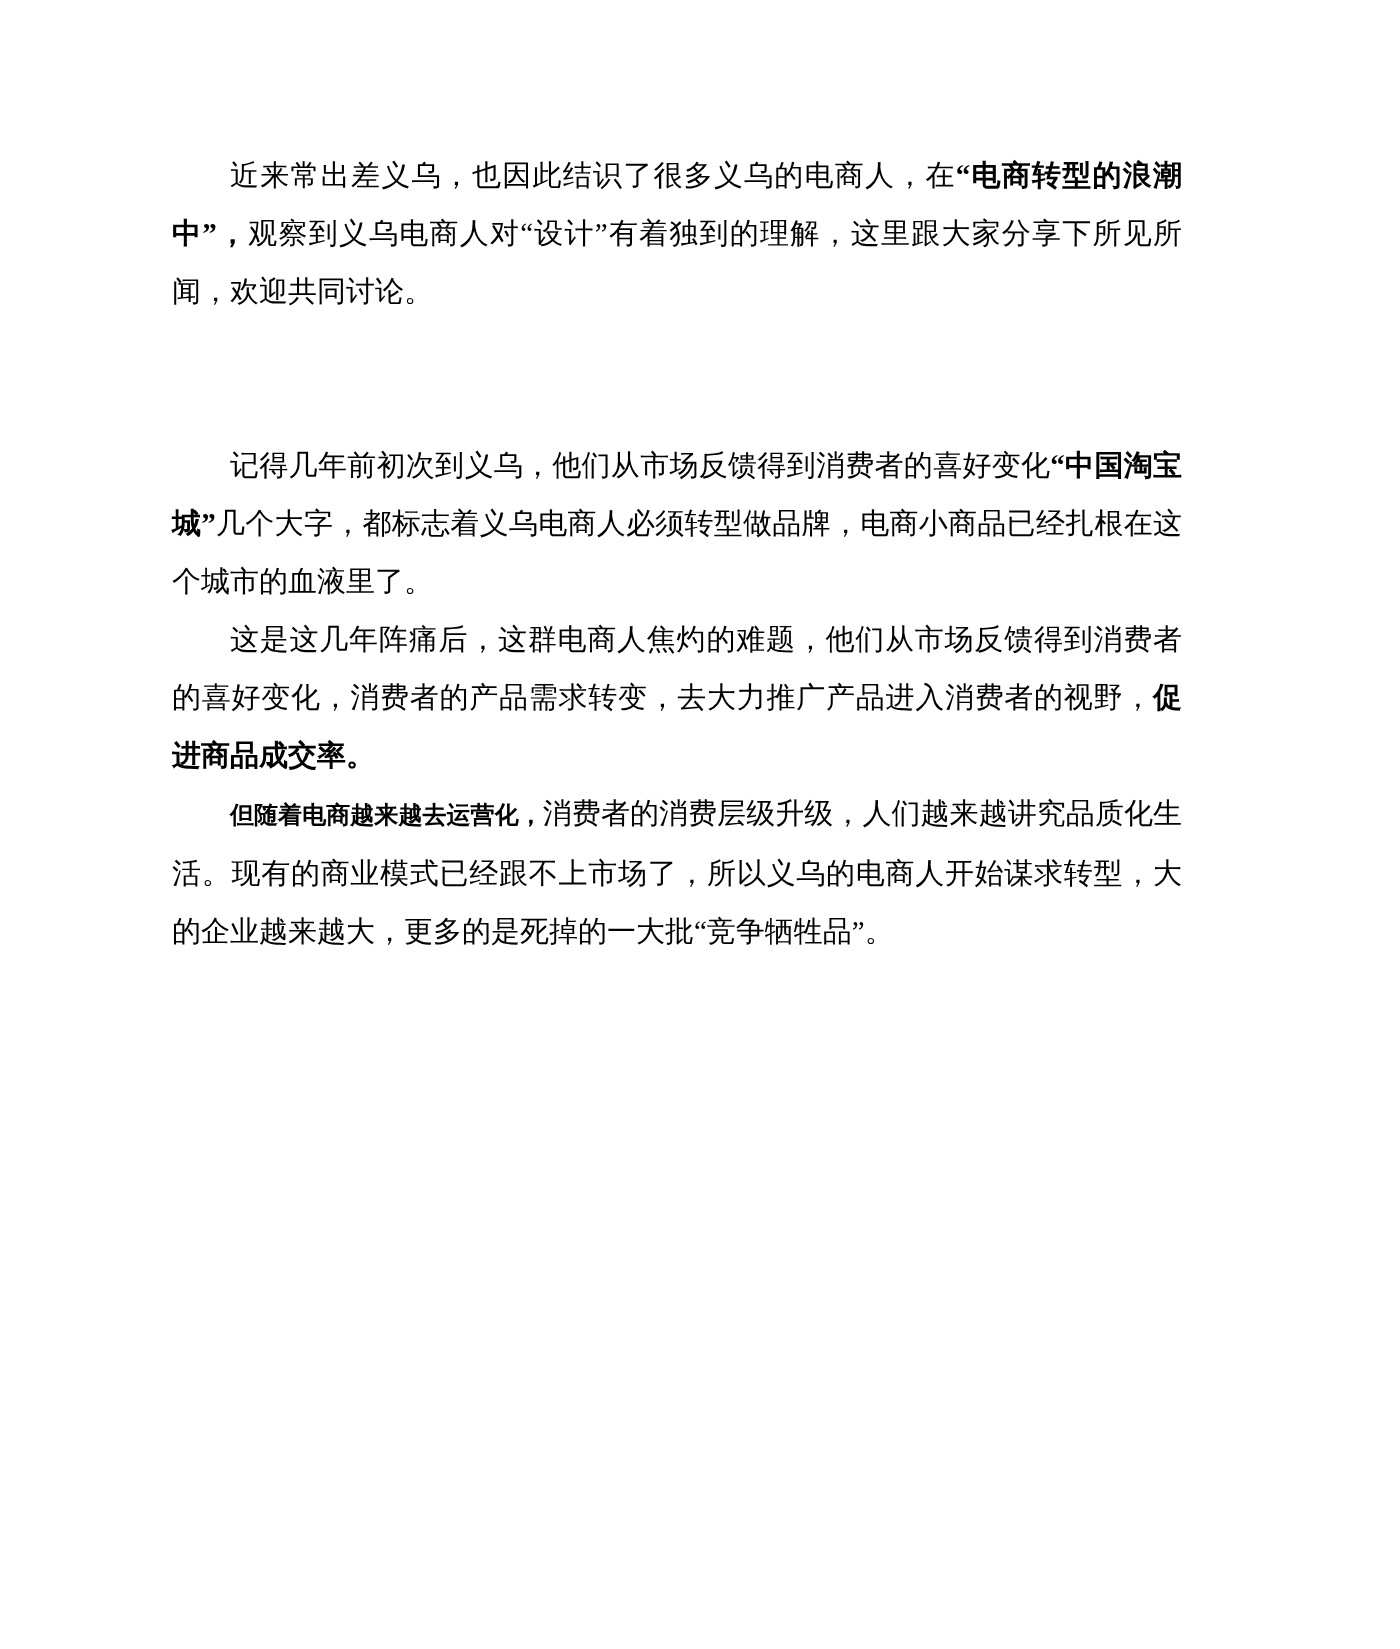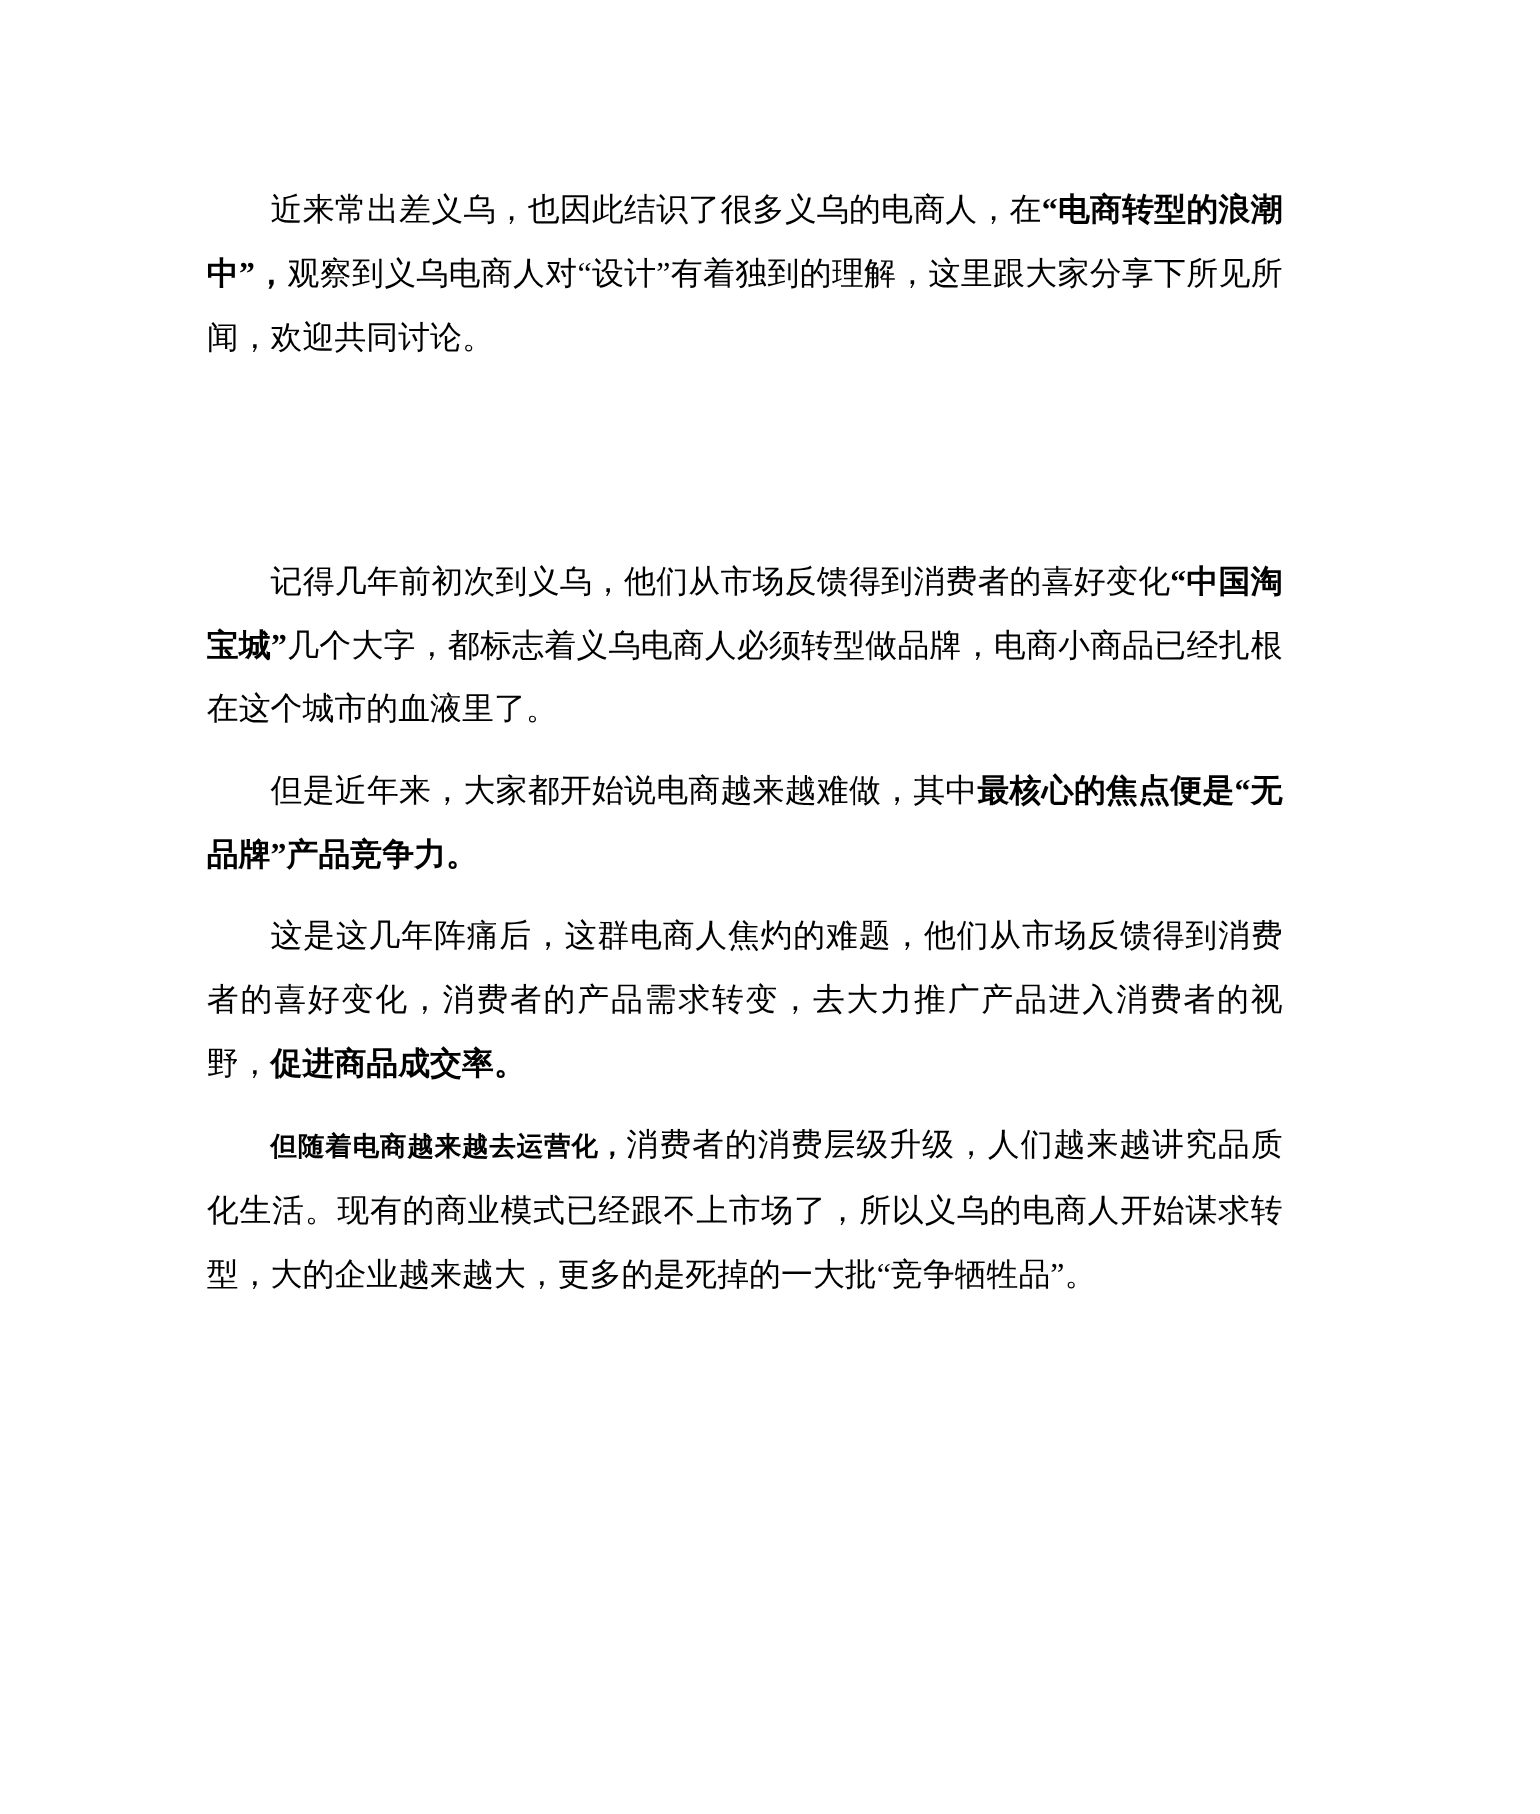--- a/index.html
+++ b/index.html
@@ -18,21 +18,21 @@
     width: 1400px;
     height: 1649px;
     background: #ffffff;
     box-sizing: border-box;
   }
   .doc {
     box-sizing: border-box;
     padding: 146px 218px 0 172px; 
   }
   p.para {
-    margin: 16px;
+    margin: 0;
     font-size: 29px;
     line-height: 58px;
     text-align: justify;
     text-indent: 2em;
     word-break: break-all;
   }
   p.blank   { height: 58px;  text-indent: 0; }
   p.blank2  { height: 132px; text-indent: 0; }
   .run.regular { font-weight: normal; }
   .run.bold    { font-weight: bold; }
@@ -40,18 +40,17 @@
 </style>
 </head>
 <body>
 
 <main class="page">
   <article class="doc">
       <p class="para"><span class="run regular">近来常出差义乌，也因此结识了很多义乌的电商人，在</span><span class="run bold">“电商转型的浪潮中”，</span><span class="run regular">观察到义乌电商人对“设计”有着独到的理解，这里跟大家分享下所见所闻，欢迎共同讨论。</span></p>
       <p class="para blank"></p>
       <p class="para blank"></p>
       <p class="para"><span class="run regular">记得几年前初次到义乌，他们从市场反馈得到消费者的喜好变化</span><span class="run bold">“中国淘宝城”</span><span class="run regular">几个大字，都标志着义乌电商人必须转型做品牌，电商小商品已经扎根在这个城市的血液里了。</span></p>
-      <p class="para"><span class="run regular">但是近年来，大家都开始说电商越来越难做，其中</span><span class="run bold">最核心的焦点便是“无品牌”产品竞争力。</span></p>
       <p class="para"><span class="run regular">这是这几年阵痛后，这群电商人焦灼的难题，他们从市场反馈得到消费者的喜好变化，消费者的产品需求转变，去大力推广产品进入消费者的视野，</span><span class="run bold">促进商品成交率。</span></p>
       <p class="para"><span class="run lead">但随着电商越来越去运营化，</span><span class="run regular">消费者的消费层级升级，人们越来越讲究品质化生活。现有的商业模式已经跟不上市场了，所以义乌的电商人开始谋求转型，大的企业越来越大，更多的是死掉的一大批“竞争牺牲品”。</span></p>
       <p class="para blank2"></p>
     </article>
 </main>
 
 </body></html>

